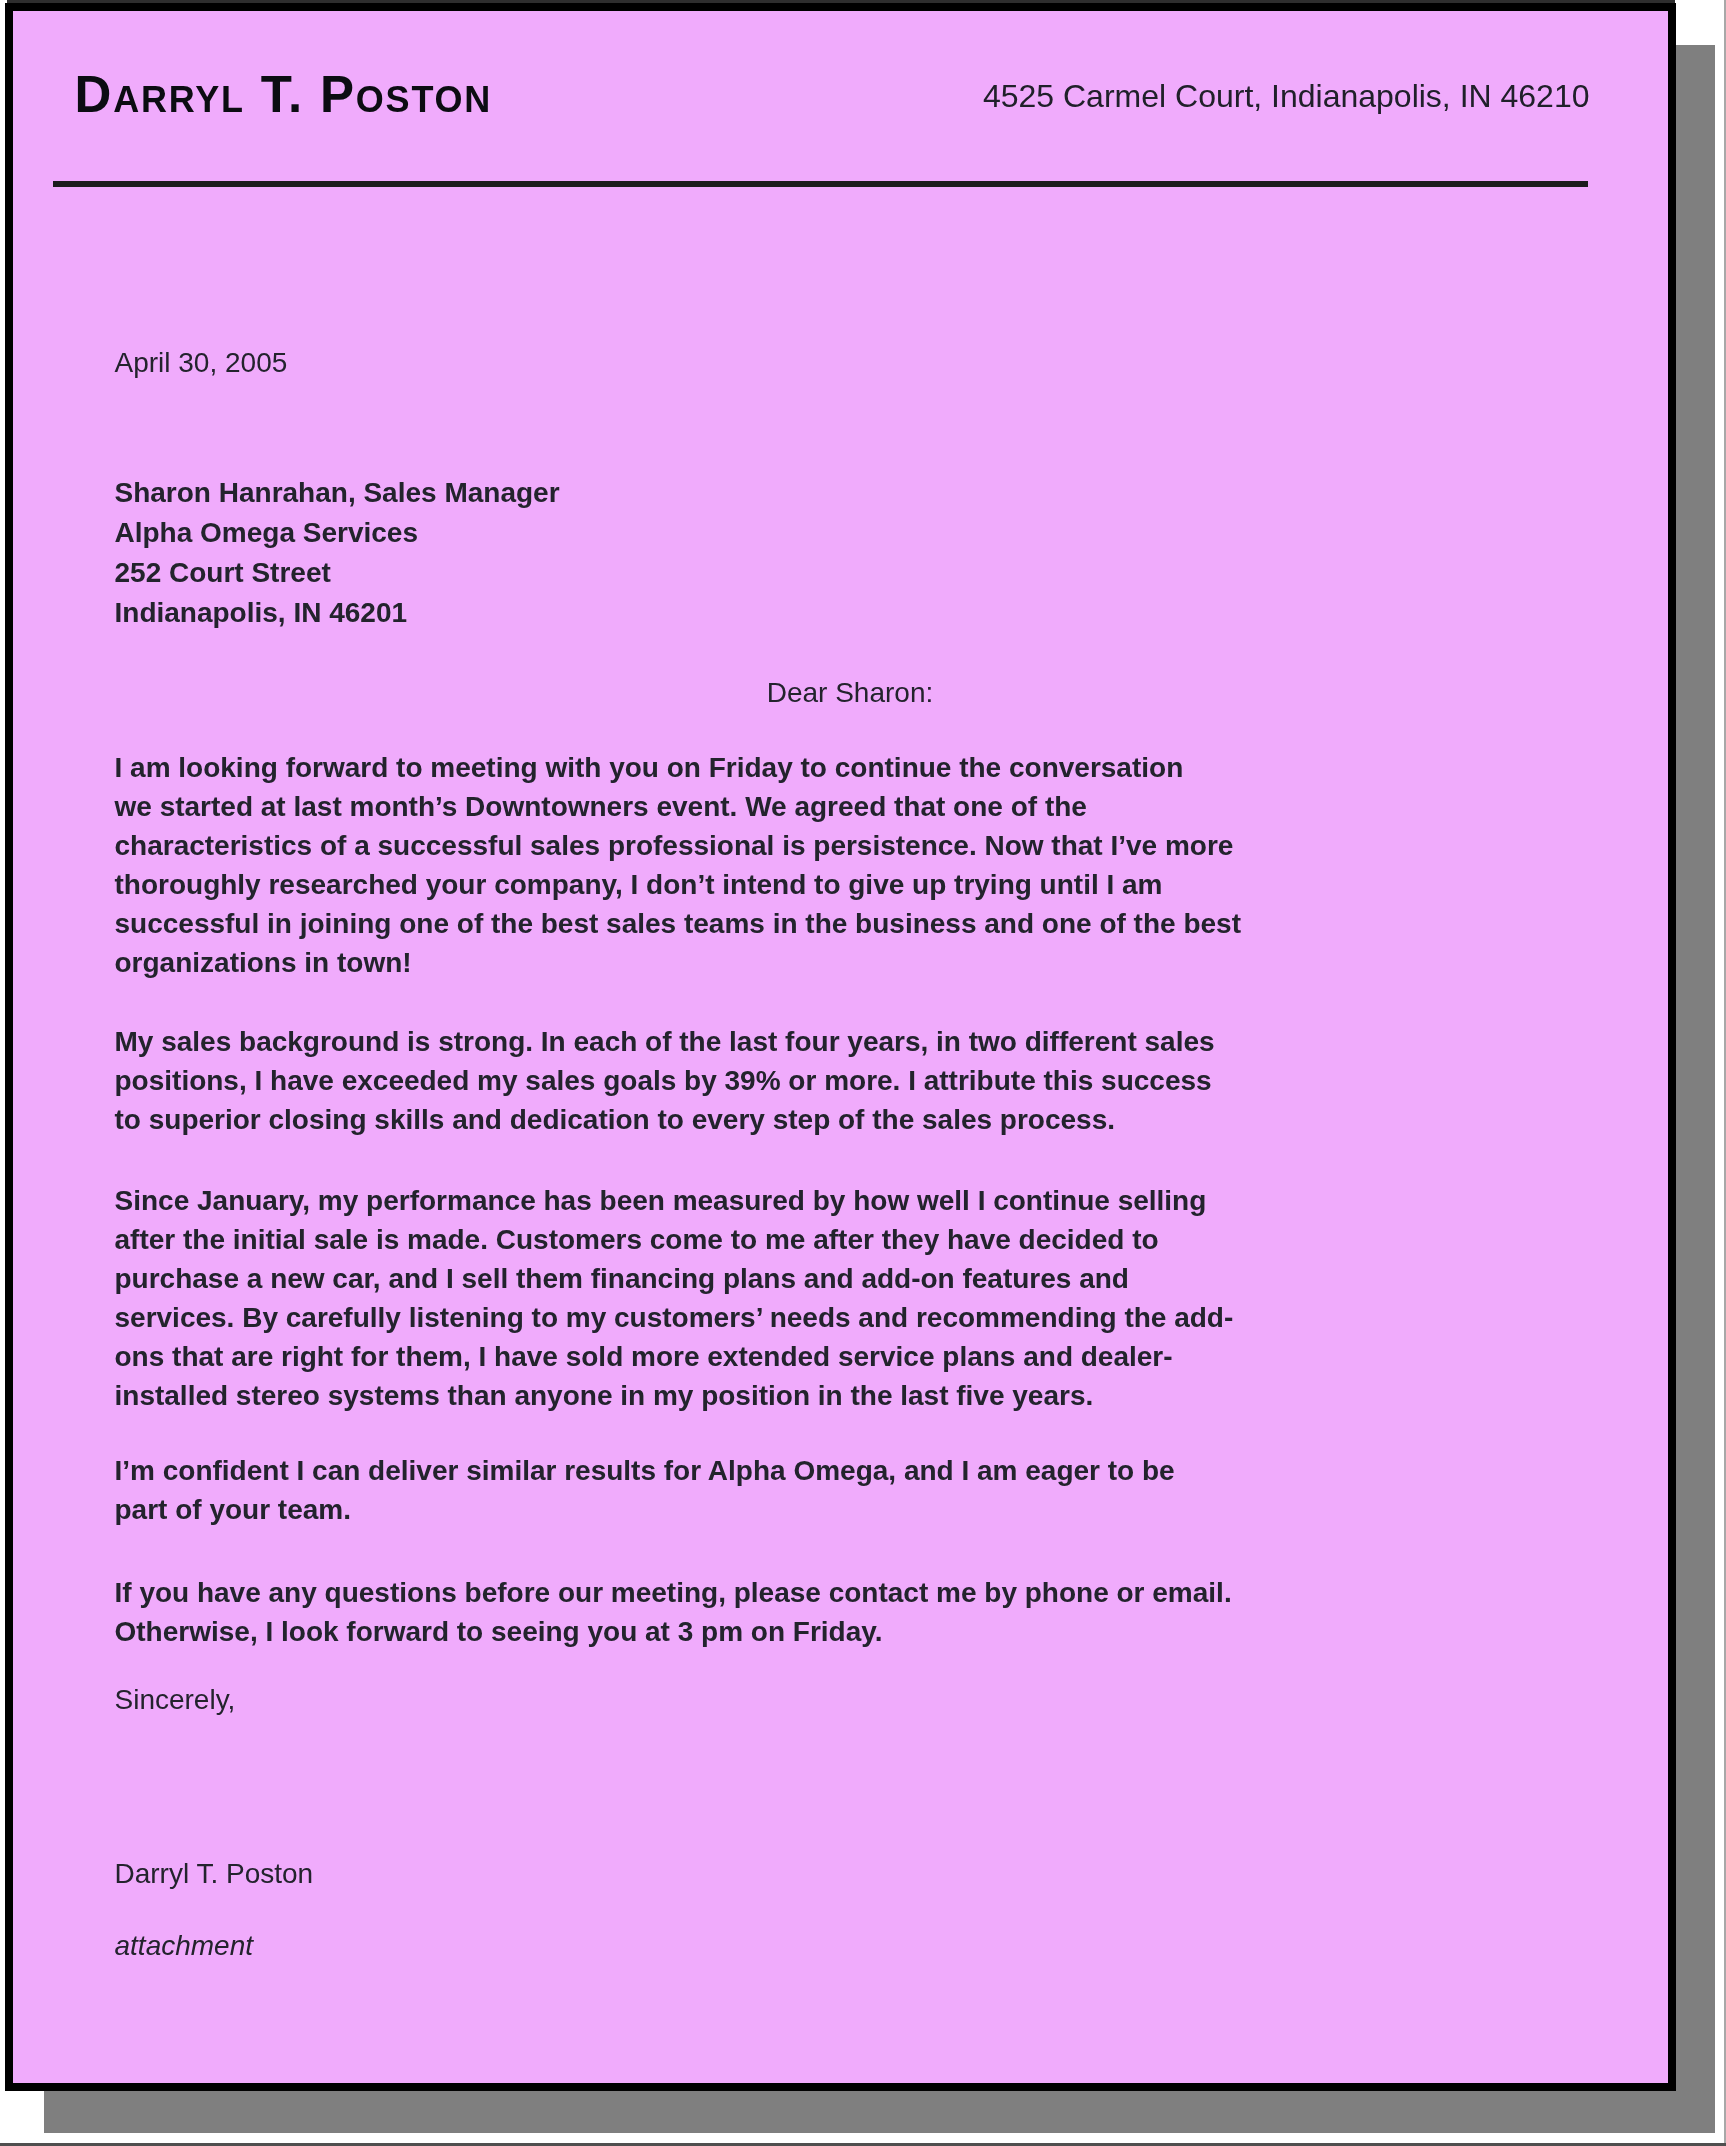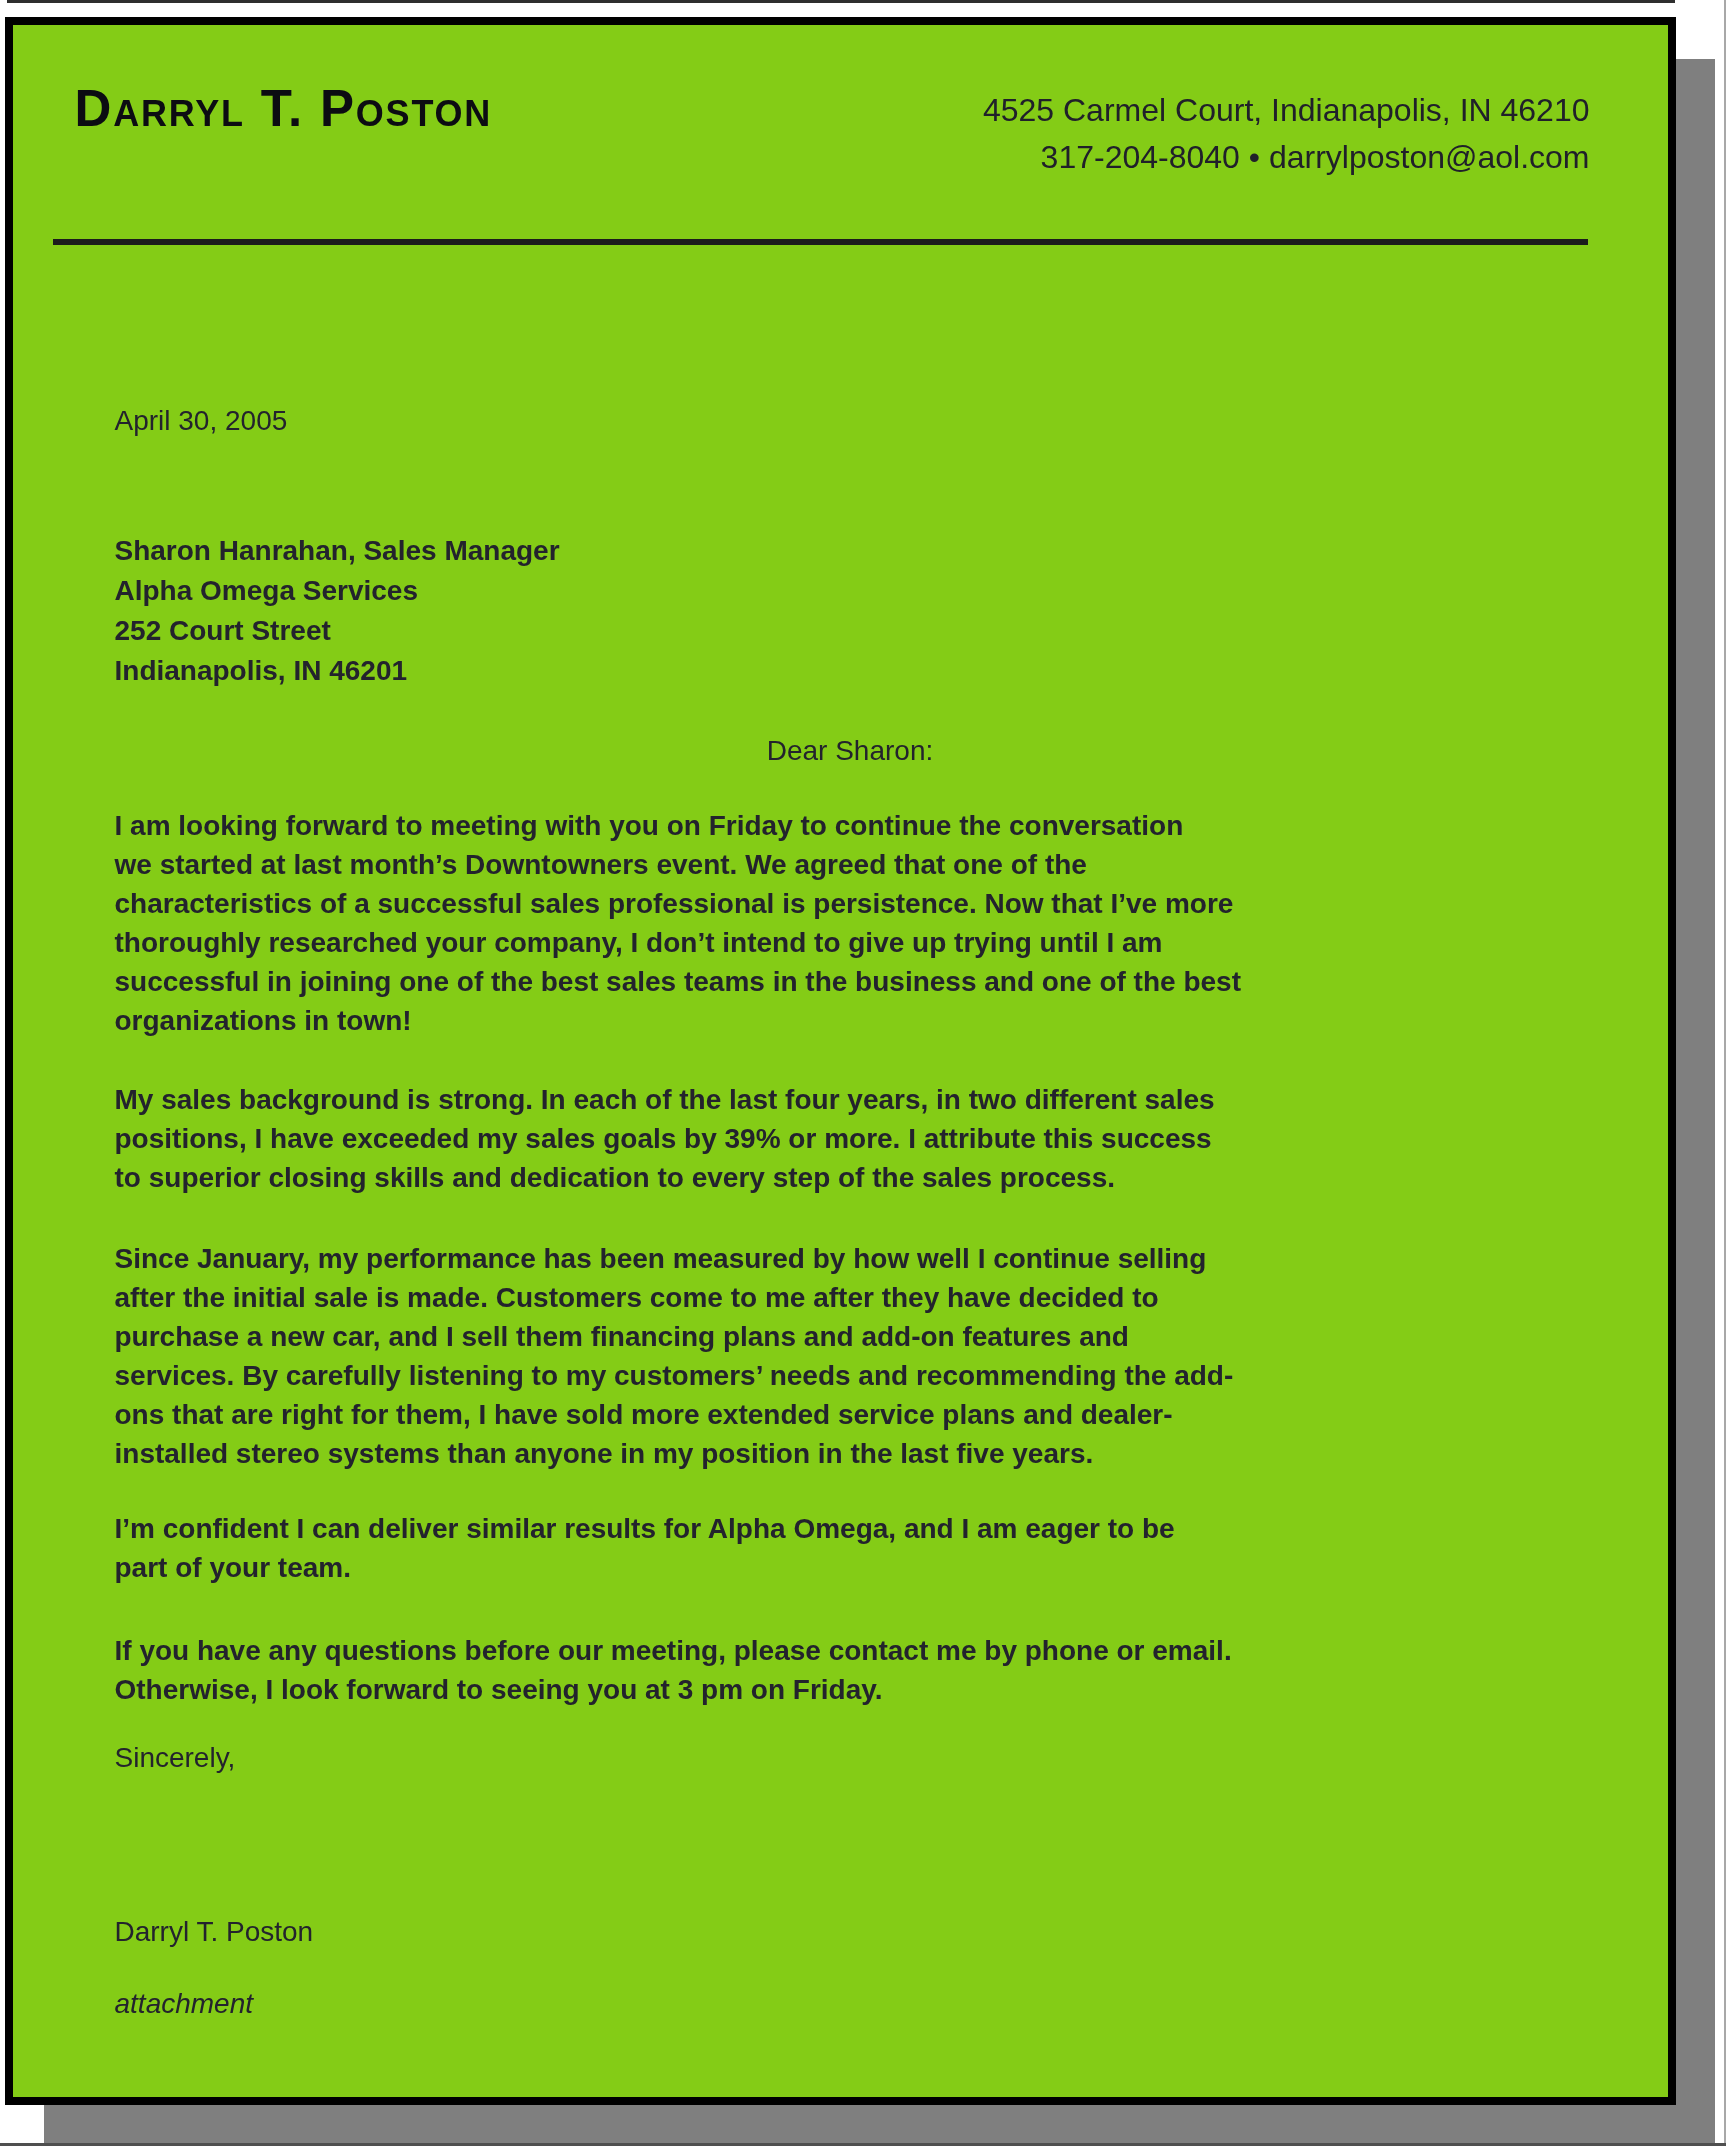--- a/index.html
+++ b/index.html
@@ -12,25 +12,25 @@
     position: relative;
     width: 1726px;
     height: 2147px;
     background: #ffffff;
     overflow: hidden;
   }
   
   .page {
     position: absolute;
     left: 4.5px;
-    top: 17px;
+    top: 3px;
     width: 1671px;
     height: 2088px;
     box-sizing: border-box;
-    background: #84cc16;
+    background: #f0abfc;
     border: 8.2px solid #000000;
     box-shadow: 39px 42px 0 0 #7f7f7f;
   }
   
   .letterhead {
     display: flex;
     justify-content: space-between;
     align-items: flex-start;
     padding: 56px 78px 0 62px;
   }
@@ -100,21 +100,20 @@
 <body>
 
 <div class="viewport">
 
   <div class="page">
 
     <div class="letterhead">
       <div class="lh-name">Darryl T. Poston</div>
       <div class="lh-right">
         <div>4525 Carmel Court, Indianapolis, IN 46210</div>
-        <div>317-204-8040 • darrylposton@aol.com</div>
       </div>
     </div>
 
     <div class="rule"></div>
 
     <div class="letter-body">
       <div class="date">April 30, 2005</div>
 
       <div class="recipient multiline">Sharon Hanrahan, Sales Manager
 Alpha Omega Services

